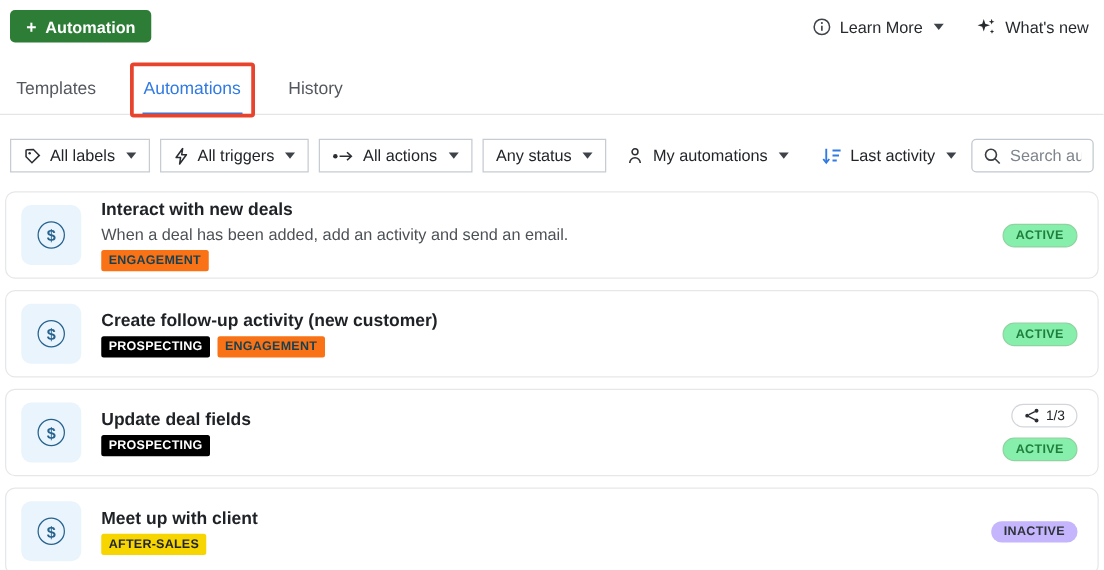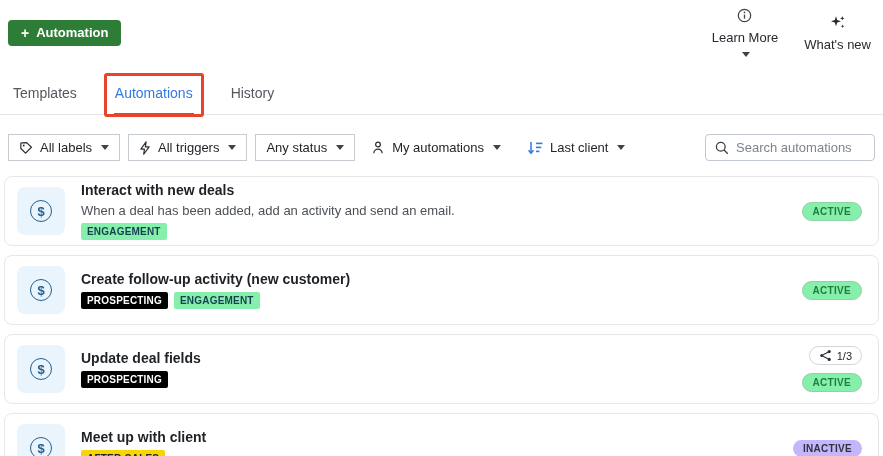--- a/index.html
+++ b/index.html
@@ -14,21 +14,21 @@
   
   .topbar { display:flex; justify-content:space-between; align-items:center; padding:8px 12px 0 8px; }
   .btn-green {
     display:flex; align-items:center; gap:7px;
     background:#2E7D36; color:#fff; border:none; border-radius:4px;
     font-family:inherit; font-size:13px; font-weight:bold;
     padding:6px 13px; height:26px; cursor:pointer;
   }
   .btn-green .plus { font-size:14px; font-weight:bold; line-height:1; }
   .top-right { display:flex; align-items:center; gap:26px; }
-  .top-link { display:flex; align-items:center; gap:7px; font-size:13px; color:#26292e; cursor:pointer;flex-direction:column; }
+  .top-link { display:flex; align-items:center; gap:7px; font-size:13px; color:#26292e; cursor:pointer; }
   .caret { width:0; height:0; border-left:4px solid transparent; border-right:4px solid transparent; border-top:5px solid #3e434a; margin-left:2px; }
 
   
   .tabs { display:flex; gap:30px; margin-top:22px; padding:0 0 0 12px; border-bottom:1px solid #e3e5e8; }
   .tab { font-size:14px; color:#54585e; padding:6px 1px 12px; cursor:pointer; }
   .tab.active { color:#317ae2; border-bottom:2px solid #317ae2; margin-bottom:-1px; }
   .tab-wrap { position:relative; margin:0 6px; }
   .red-box { position:absolute; left:-10px; right:-10px; top:-6px; bottom:-3px; border:3px solid #e8432d; border-radius:3px; pointer-events:none; }
 
   
@@ -63,21 +63,21 @@
     width:22px; height:22px; border:1.6px solid #26628e; border-radius:50%;
     color:#26628e; font-size:13px; font-weight:bold;
     display:flex; align-items:center; justify-content:center;
   }
   .row-main { margin-left:16px; flex:1; display:flex; flex-direction:column; gap:3px; min-width:0; }
   .row-title { font-size:14px; font-weight:bold; color:#1e2125; line-height:1.25; }
   .row-desc { font-size:13px; color:#4c5156; line-height:1.25; }
   .labels { display:flex; gap:6px; margin-top:1px; }
   .label { font-size:10px; font-weight:bold; padding:2px 6px 2px; border-radius:2px; letter-spacing:.2px; line-height:1.3; }
   .label.prospecting { background:#000000; color:#fff; }
-  .label.engagement { background:#86efac; color:#173f52; }
+  .label.engagement { background:#f97316; color:#173f52; }
   .label.after-sales { background:#f7d500; color:#22262a; }
   .row-right { display:flex; flex-direction:column; align-items:flex-end; gap:8px; }
   .status { font-size:10px; font-weight:bold; padding:3px 10px; border-radius:10px; letter-spacing:.3px; }
   .status.active { background:#86efac; color:#1f7e3c; border:1px solid #8fd3a0; }
   .status.inactive { background:#c4b5fd; color:#2e3439; }
   .share-pill { display:flex; align-items:center; gap:5px; border:1px solid #d2d6db; border-radius:12px; padding:2px 9px; font-size:11px; color:#22262a; background:#fff;justify-content:space-between; }
 </style>
 </head>
 <body>
 
@@ -136,20 +136,31 @@
     <button class="fbtn">
       <span class="icon">
         <svg width="12" height="14" viewBox="0 0 12 15">
             <path d="M7.2 0.8 L1.6 8.6 H5.4 L4.6 14.2 L10.4 6.2 H6.4 Z" fill="none" stroke="#2a2e33" stroke-width="1.3" stroke-linejoin="round"></path>
           </svg>
       </span>
       <span>All triggers</span>
       <span class="caret"></span>
     </button>
     <button class="fbtn">
+      <span class="icon">
+        <svg width="17" height="10" viewBox="0 0 18 10">
+            <circle cx="2.4" cy="5" r="1.9" fill="#2a2e33"></circle>
+            <line x1="6" y1="5" x2="15.5" y2="5" stroke="#2a2e33" stroke-width="1.4"></line>
+            <path d="M12.3 1.6 L15.9 5 L12.3 8.4" fill="none" stroke="#2a2e33" stroke-width="1.4"></path>
+          </svg>
+      </span>
+      <span>All actions</span>
+      <span class="caret"></span>
+    </button>
+    <button class="fbtn">
       <span>Any status</span>
       <span class="caret"></span>
     </button>
     <div class="ghost owner">
       <span class="icon">
         <svg width="14" height="15" viewBox="0 0 16 17">
             <circle cx="8" cy="5" r="2.7" fill="none" stroke="#2a2e33" stroke-width="1.4"></circle>
             <path d="M3.2 15.2 a4.8 4.8 0 0 1 9.6 0" fill="none" stroke="#2a2e33" stroke-width="1.4"></path>
           </svg>
       </span>
@@ -159,21 +170,21 @@
     <div class="ghost sort">
       <span class="icon">
         <svg width="16" height="14" viewBox="0 0 16 14">
             <line x1="4" y1="1" x2="4" y2="11.5" stroke="#317ae2" stroke-width="1.5"></line>
             <path d="M1.6 9.2 L4 12.2 L6.4 9.2" fill="none" stroke="#317ae2" stroke-width="1.5"></path>
             <line x1="9" y1="2.4" x2="15.5" y2="2.4" stroke="#317ae2" stroke-width="1.6"></line>
             <line x1="9" y1="6.4" x2="14.2" y2="6.4" stroke="#317ae2" stroke-width="1.6"></line>
             <line x1="9" y1="10.4" x2="12.4" y2="10.4" stroke="#317ae2" stroke-width="1.6"></line>
           </svg>
       </span>
-      <span>Last client</span>
+      <span>Last activity</span>
       <span class="caret"></span>
     </div>
     <div class="searchbox">
       <span class="icon">
         <svg width="14" height="14" viewBox="0 0 16 16">
             <circle cx="6.6" cy="6.6" r="5" fill="none" stroke="#3a3f45" stroke-width="1.5"></circle>
             <line x1="10.3" y1="10.3" x2="14.6" y2="14.6" stroke="#3a3f45" stroke-width="1.5"></line>
           </svg>
       </span>
       <input type="text" placeholder="Search automations" style="">

